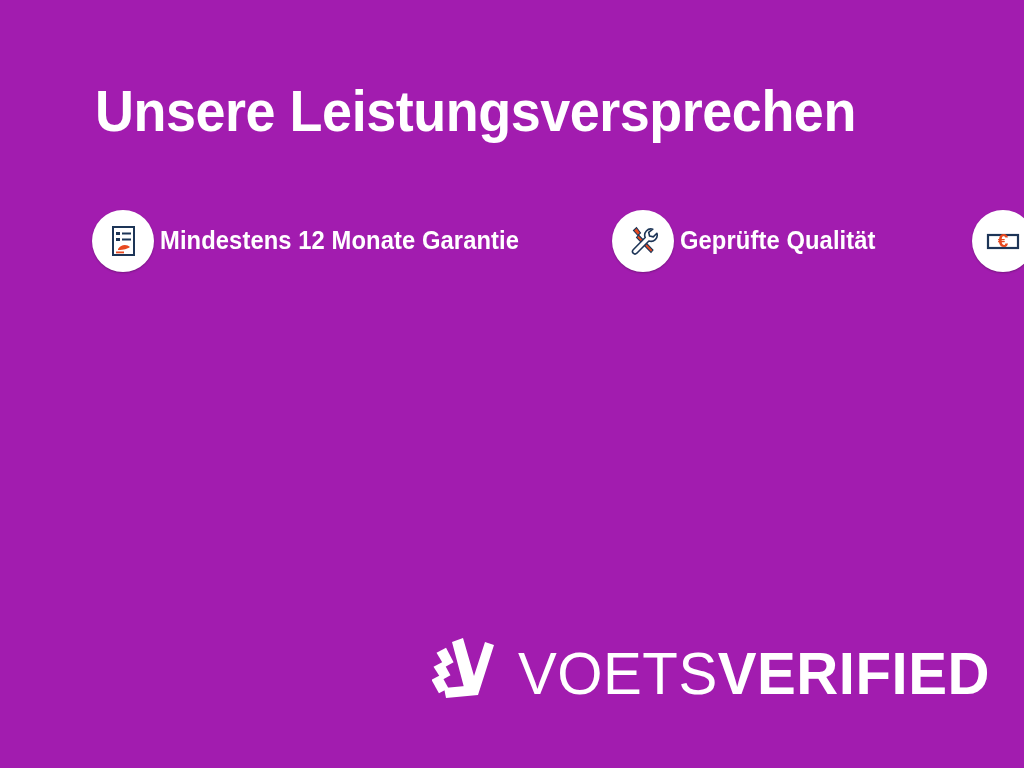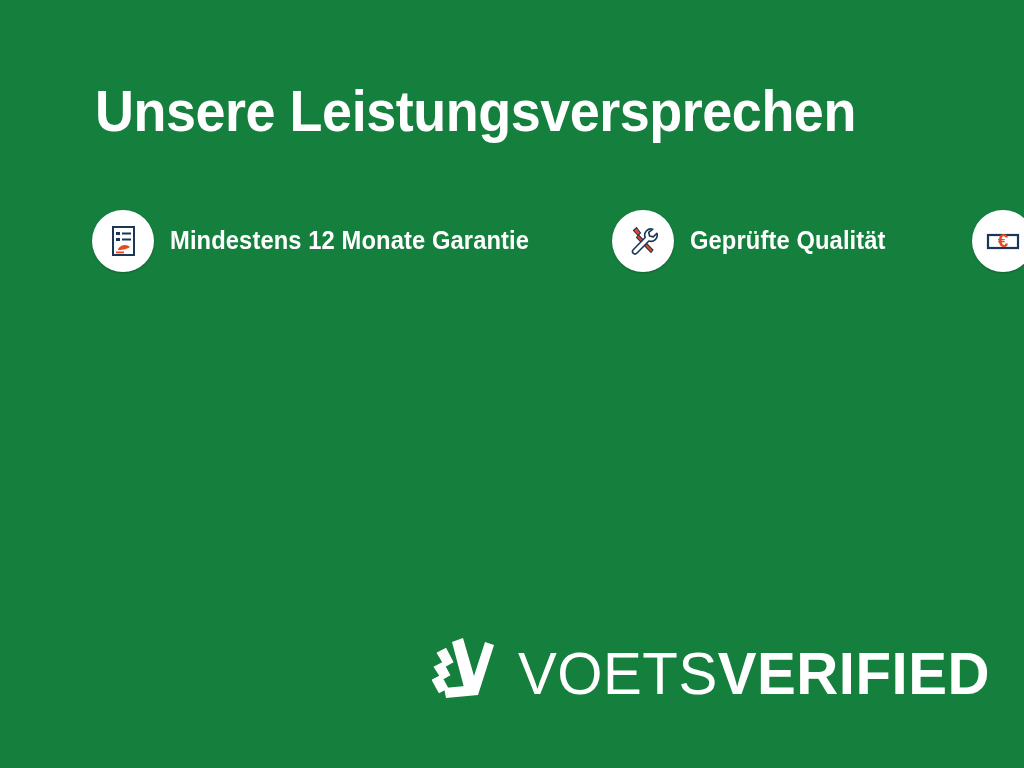--- a/index.html
+++ b/index.html
@@ -10,21 +10,21 @@
     width: 1024px;
     height: 768px;
     background: #1d3557;
     font-family: "Liberation Sans", sans-serif;
     overflow: hidden;
     position: relative;
   }
   .page {
     position: absolute;
     inset: 0;
-    background: #15803d;
+    background: #a21caf;
     padding-left: 41px;
   }
 
   
   .title {
     position: absolute;
     left: 95px;
     top: 82px;
     font-size: 58px;
     font-weight: 700;
@@ -44,21 +44,21 @@
     width: 880px;
     display: grid;
     grid-template-columns: 520px 360px;
     grid-auto-rows: 85px;
     grid-auto-flow: column;
     align-items: center;
   }
   .feature {
     display: flex;
     align-items: center;
-    gap: 16px;
+    gap: 6px;
     height: 85px;
   }
   .badge {
     width: 62px;
     height: 62px;
     min-width: 62px;
     border-radius: 50%;
     background: #ffffff;
     display: flex;
     align-items: center;

